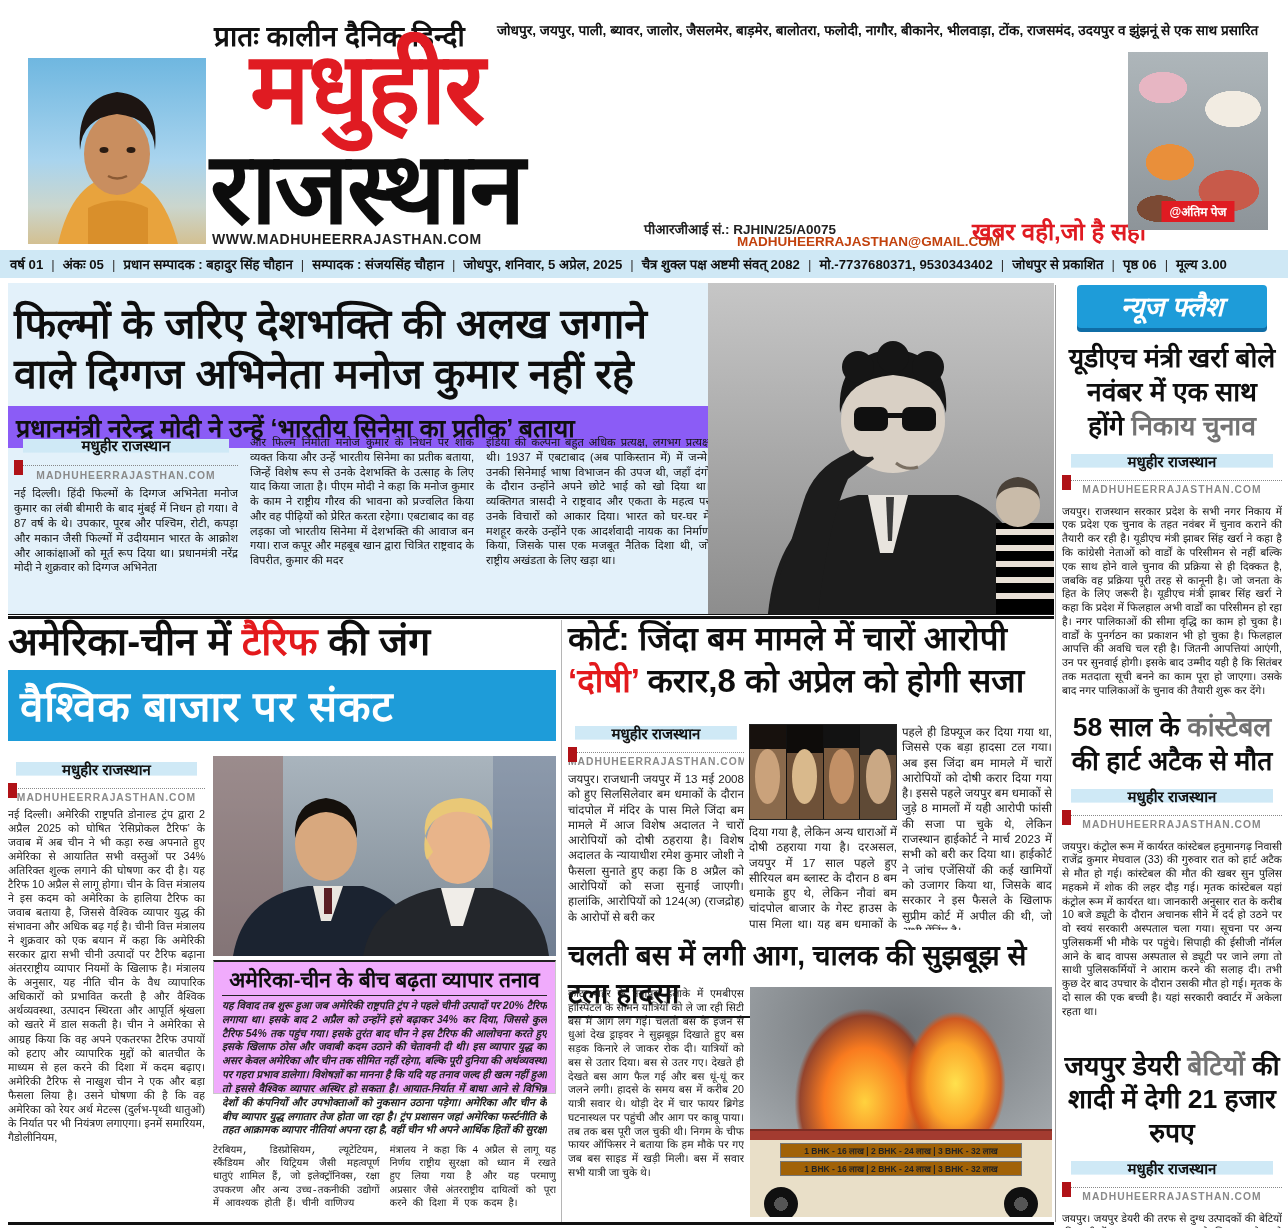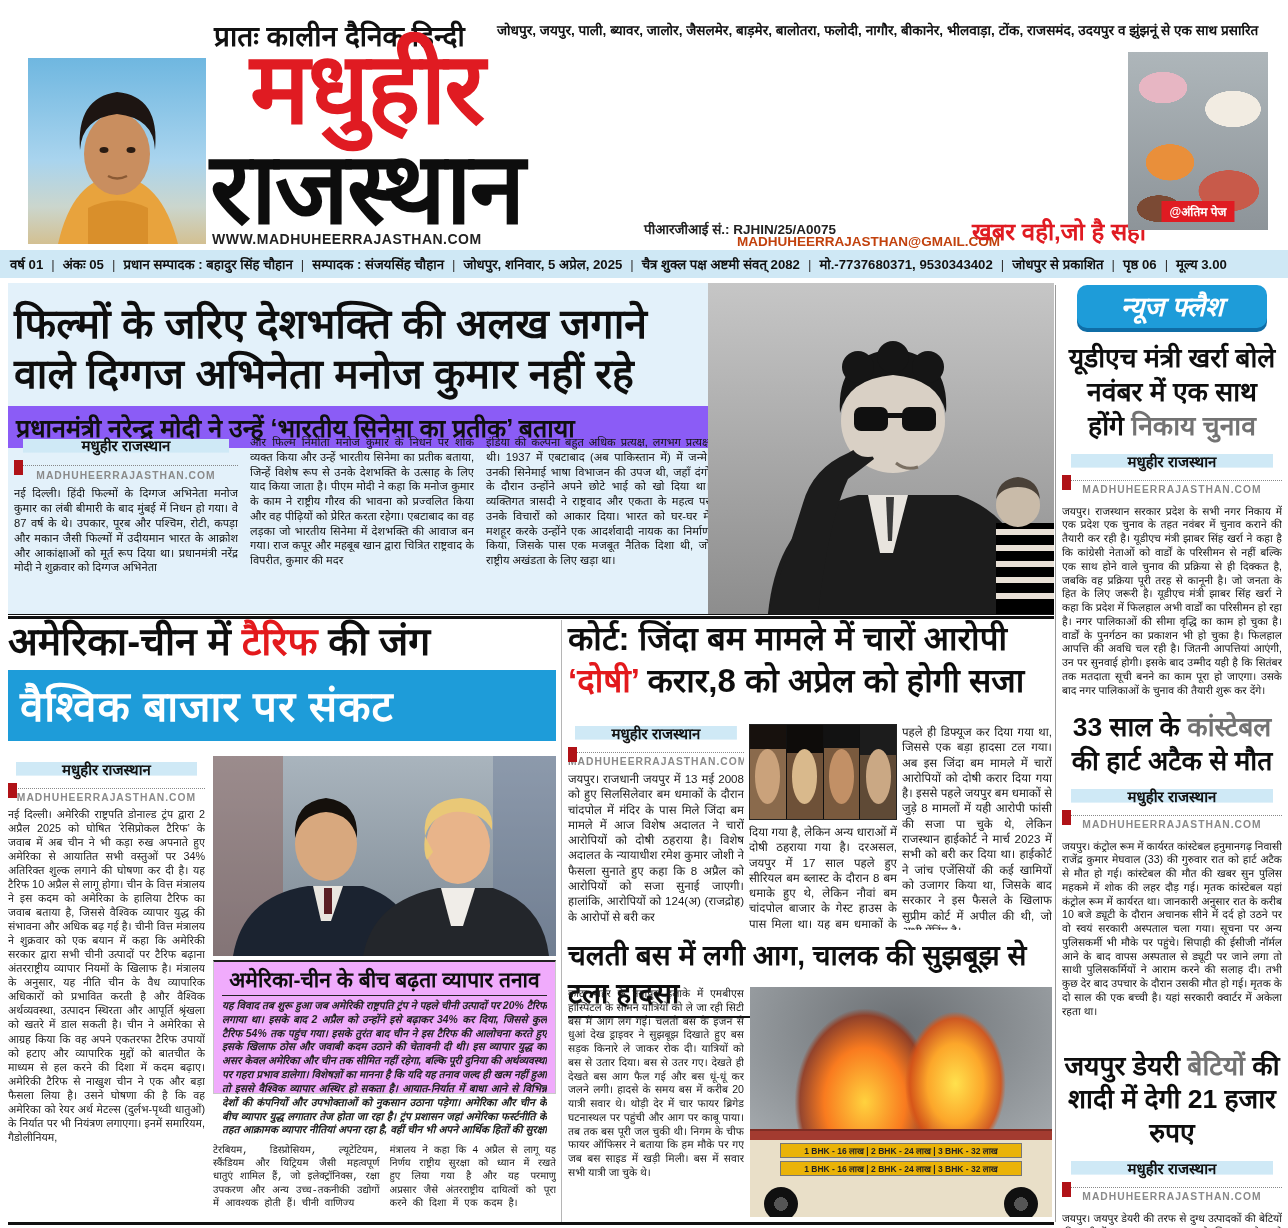--- a/index.html
+++ b/index.html
@@ -96,33 +96,33 @@
   .b-body{position:absolute;left:0;top:52px;width:176px;height:230px;font-size:10.6px;line-height:1.3;
       text-align:justify;overflow:hidden;}
   .b-photo{position:absolute;left:182px;top:52px;width:302px;height:230px;overflow:hidden;
       background:
         radial-gradient(70px 100px at 68% 42%,#ffe14d 0%,#fca62a 40%,rgba(214,84,24,.9) 65%,rgba(120,60,40,0) 72%),
         radial-gradient(90px 120px at 38% 50%,#ffd23e 0%,#f97b1f 45%,rgba(150,50,20,.8) 72%,rgba(80,60,60,0) 78%),
         radial-gradient(220px 160px at 50% 18%,#6b6f73 0%,#8b9094 55%,#a7acb0 100%),
         linear-gradient(180deg,#9aa1a7,#5f6568);}
   .bus{position:absolute;left:0;bottom:0;width:100%;height:86px;background:#e9dfc8;border-top:2px solid #7e2d24;}
   .bus-stripe{height:9px;background:#a33b30;}
-  .bus-ad{margin:3px 30px 0 30px;background:#eab308;border:1px solid #777;font-size:8.5px;font-weight:bold;
+  .bus-ad{margin:3px 30px 0 30px;background:#a16207;border:1px solid #777;font-size:8.5px;font-weight:bold;
       text-align:center;color:#222;padding:1px 0;white-space:nowrap;overflow:hidden;}
   .wheel{position:absolute;bottom:-4px;width:34px;height:34px;border-radius:50%;
       background:radial-gradient(circle,#555 0 28%,#101010 29% 100%);}
   .wheel.w1{left:14px;} .wheel.w2{right:14px;}
 
   
   .v-rule-side{position:absolute;left:1055px;top:285px;height:937px;border-left:1px solid #9a9a9a;}
   .v-rule-mid{position:absolute;left:561px;top:620px;height:602px;border-left:1px solid #b5b5b5;}
   .bottom-rule{position:absolute;left:8px;top:1222px;width:1046px;border-top:3px solid #111;}
   .sidebar{position:absolute;left:1062px;top:285px;width:220px;}
   .nf-header{width:190px;margin:0 auto;background:#1e9cd9;color:#fff;font-size:27px;font-weight:800;
-      font-style:italic;text-align:center;padding:2px 0 4px 0;border-radius:10px;box-shadow:0 4px 0 #0f6da6;}
+      font-style:italic;text-align:center;padding:2px 0 4px 0;border-radius:4px;box-shadow:0 4px 0 #0f6da6;}
   .sb-h{margin-top:14px;font-size:26.5px;font-weight:800;text-align:center;line-height:1.28;color:#0e0e0e;}
   .sb-red{color:#737373;}
   .sb-body{margin-top:10px;font-size:10.6px;line-height:1.3;text-align:justify;overflow:hidden;color:#141414;}
   .sb-body.b1{height:192px;} .sb-body.b2{height:196px;} .sb-body.b3{height:118px;}
   .sidebar .src{margin-top:6px;}
 </style>
 </head>
 <body>
 
 <div class="page">
@@ -367,21 +367,21 @@
       <div class="src-name">मधुहीर राजस्थान</div>
       <div class="src-rule">
           <span class="src-sq"></span>
         </div>
       <div class="src-site">MADHUHEERRAJASTHAN.COM</div>
     </div>
     <div class="sb-body b1">जयपुर। राजस्थान सरकार प्रदेश के सभी नगर निकाय में एक प्रदेश एक चुनाव के तहत नवंबर में चुनाव कराने की तैयारी कर रही है। यूडीएच मंत्री झाबर सिंह खर्रा ने कहा है कि कांग्रेसी नेताओं को वार्डों के परिसीमन से नहीं बल्कि एक साथ होने वाले चुनाव की प्रक्रिया से ही दिक्कत है, जबकि वह प्रक्रिया पूरी तरह से कानूनी है। जो जनता के हित के लिए जरूरी है। यूडीएच मंत्री झाबर सिंह खर्रा ने कहा कि प्रदेश में फिलहाल अभी वार्डों का परिसीमन हो रहा है। नगर पालिकाओं की सीमा वृद्धि का काम हो चुका है। वार्डों के पुनर्गठन का प्रकाशन भी हो चुका है। फिलहाल आपत्ति की अवधि चल रही है। जितनी आपत्तियां आएंगी, उन पर सुनवाई होगी। इसके बाद उम्मीद यही है कि सितंबर तक मतदाता सूची बनने का काम पूरा हो जाएगा। उसके बाद नगर पालिकाओं के चुनाव की तैयारी शुरू कर देंगे।</div>
 
     <div class="sb-h">
       <div>
-        <span>33 साल के </span><span class="sb-red">कांस्टेबल</span>
+        <span>58 साल के </span><span class="sb-red">कांस्टेबल</span>
       </div>
       <div>की हार्ट अटैक से मौत</div>
     </div>
     <div class="src">
       <div class="src-name">मधुहीर राजस्थान</div>
       <div class="src-rule">
           <span class="src-sq"></span>
         </div>
       <div class="src-site">MADHUHEERRAJASTHAN.COM</div>
     </div>

